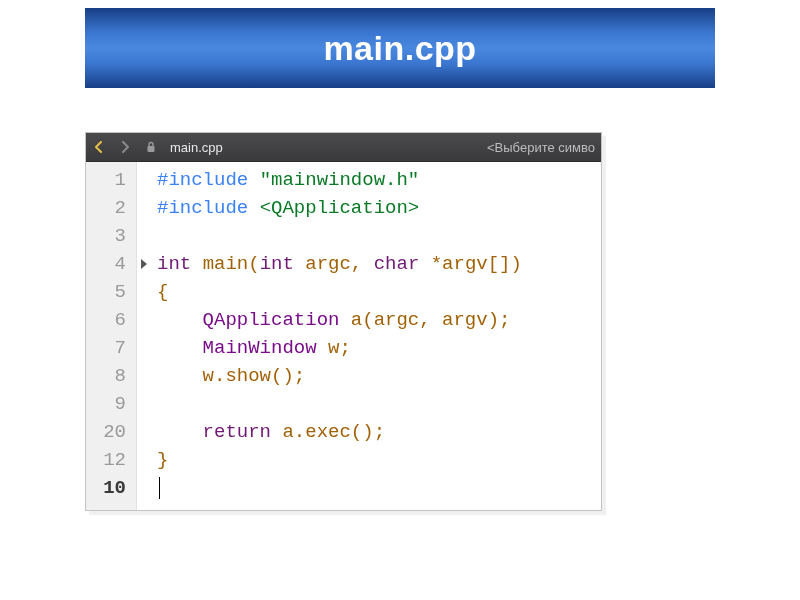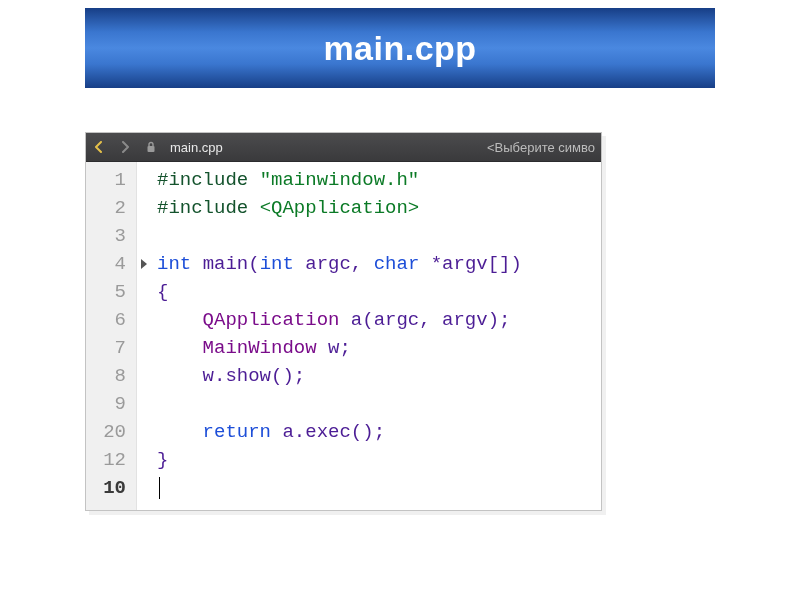--- a/index.html
+++ b/index.html
@@ -107,25 +107,25 @@
     border-left: 6px solid #555;
   }
   .code {
     flex: 1;
     padding: 4px 0 8px 6px;
     color: #222;
     white-space: pre;
     position: relative;
   }
   .code .line { height: 28px; }
-  .tok-pre   { color: #14532d; }  
-  .tok-kw    { color: #1d4ed8; }  
+  .tok-pre   { color: #3b82f6; }  
+  .tok-kw    { color: #701a75; }  
   .tok-type  { color: #7a0c8a; text-align: right; }  
   .tok-str   { color: #0b7a26; }
-  .tok-plain { color: #4c1d95; margin-top: 8px; }
+  .tok-plain { color: #a16207; margin-top: 8px; }
   .caret {
     display: inline-block;
     width: 1px;
     height: 22px;
     background: #000;
     vertical-align: middle;
     margin-left: 2px;
   }
 </style>
 </head>

